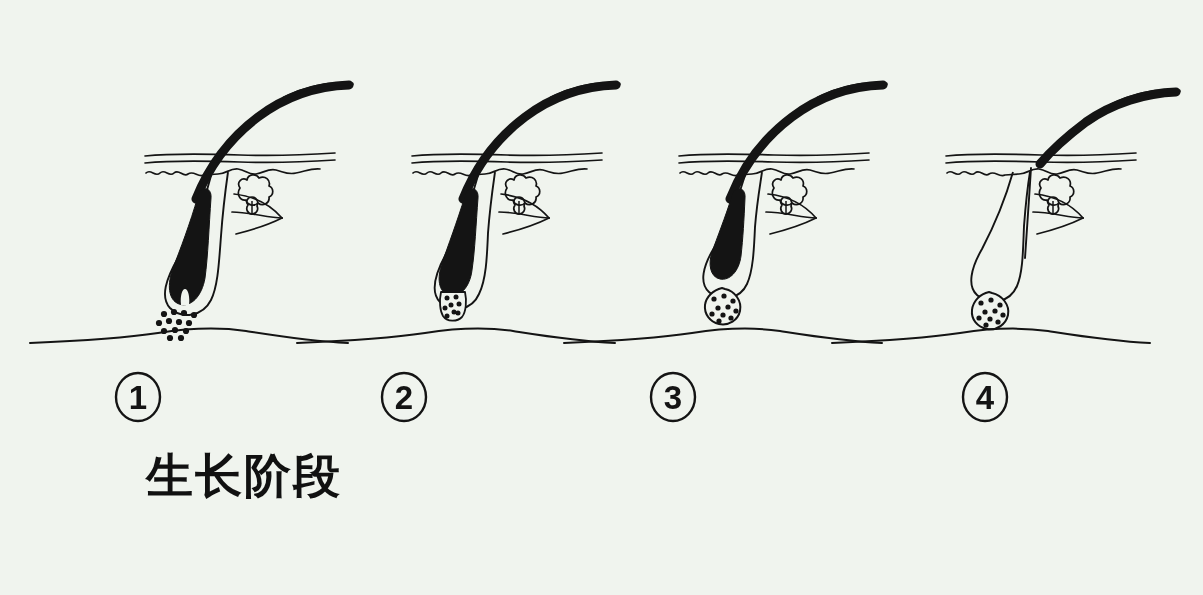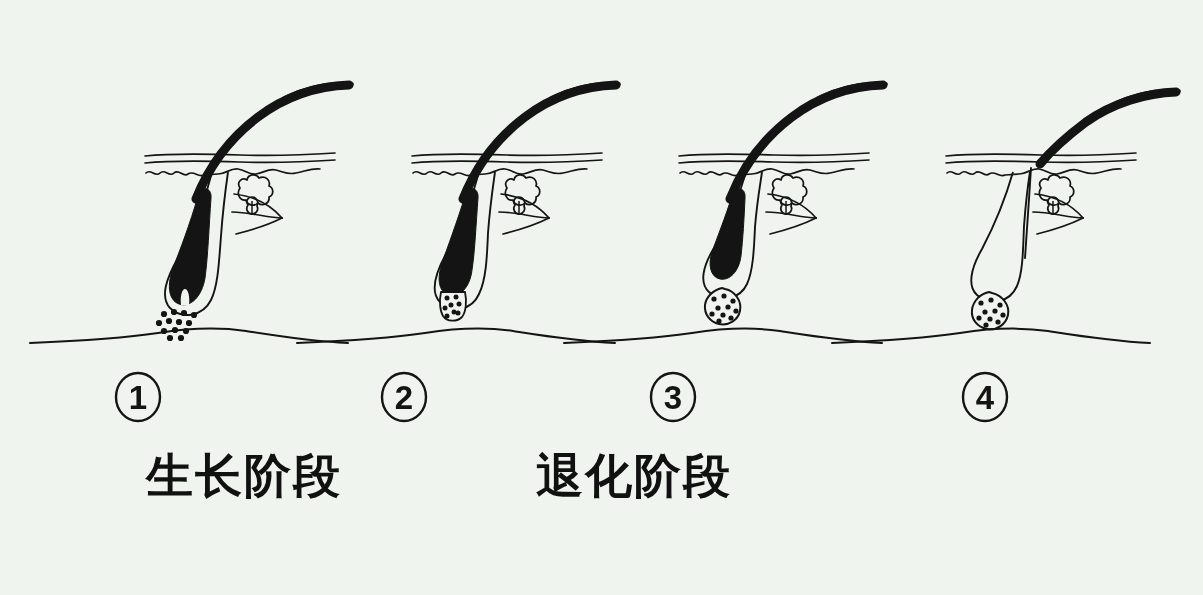--- a/index.html
+++ b/index.html
@@ -267,16 +267,15 @@
       <text x="673" y="397" text-anchor="middle" dominant-baseline="central" font-family="'Liberation Sans','DejaVu Sans',sans-serif" font-size="33" font-weight="bold" fill="#141414">3</text>
     </g>
     <g>
       <ellipse cx="985" cy="397" rx="22" ry="24" fill="none" stroke="#141414" stroke-width="2.4"></ellipse>
       <text x="985" y="397" text-anchor="middle" dominant-baseline="central" font-family="'Liberation Sans','DejaVu Sans',sans-serif" font-size="33" font-weight="bold" fill="#141414">4</text>
     </g>
   </svg>
 
   <div class="stage-caption caption-1">生长阶段</div>
 
-  <div class="stage-caption caption-2">退化阶段</div>
 
 
 </div>
 
 </body></html>

